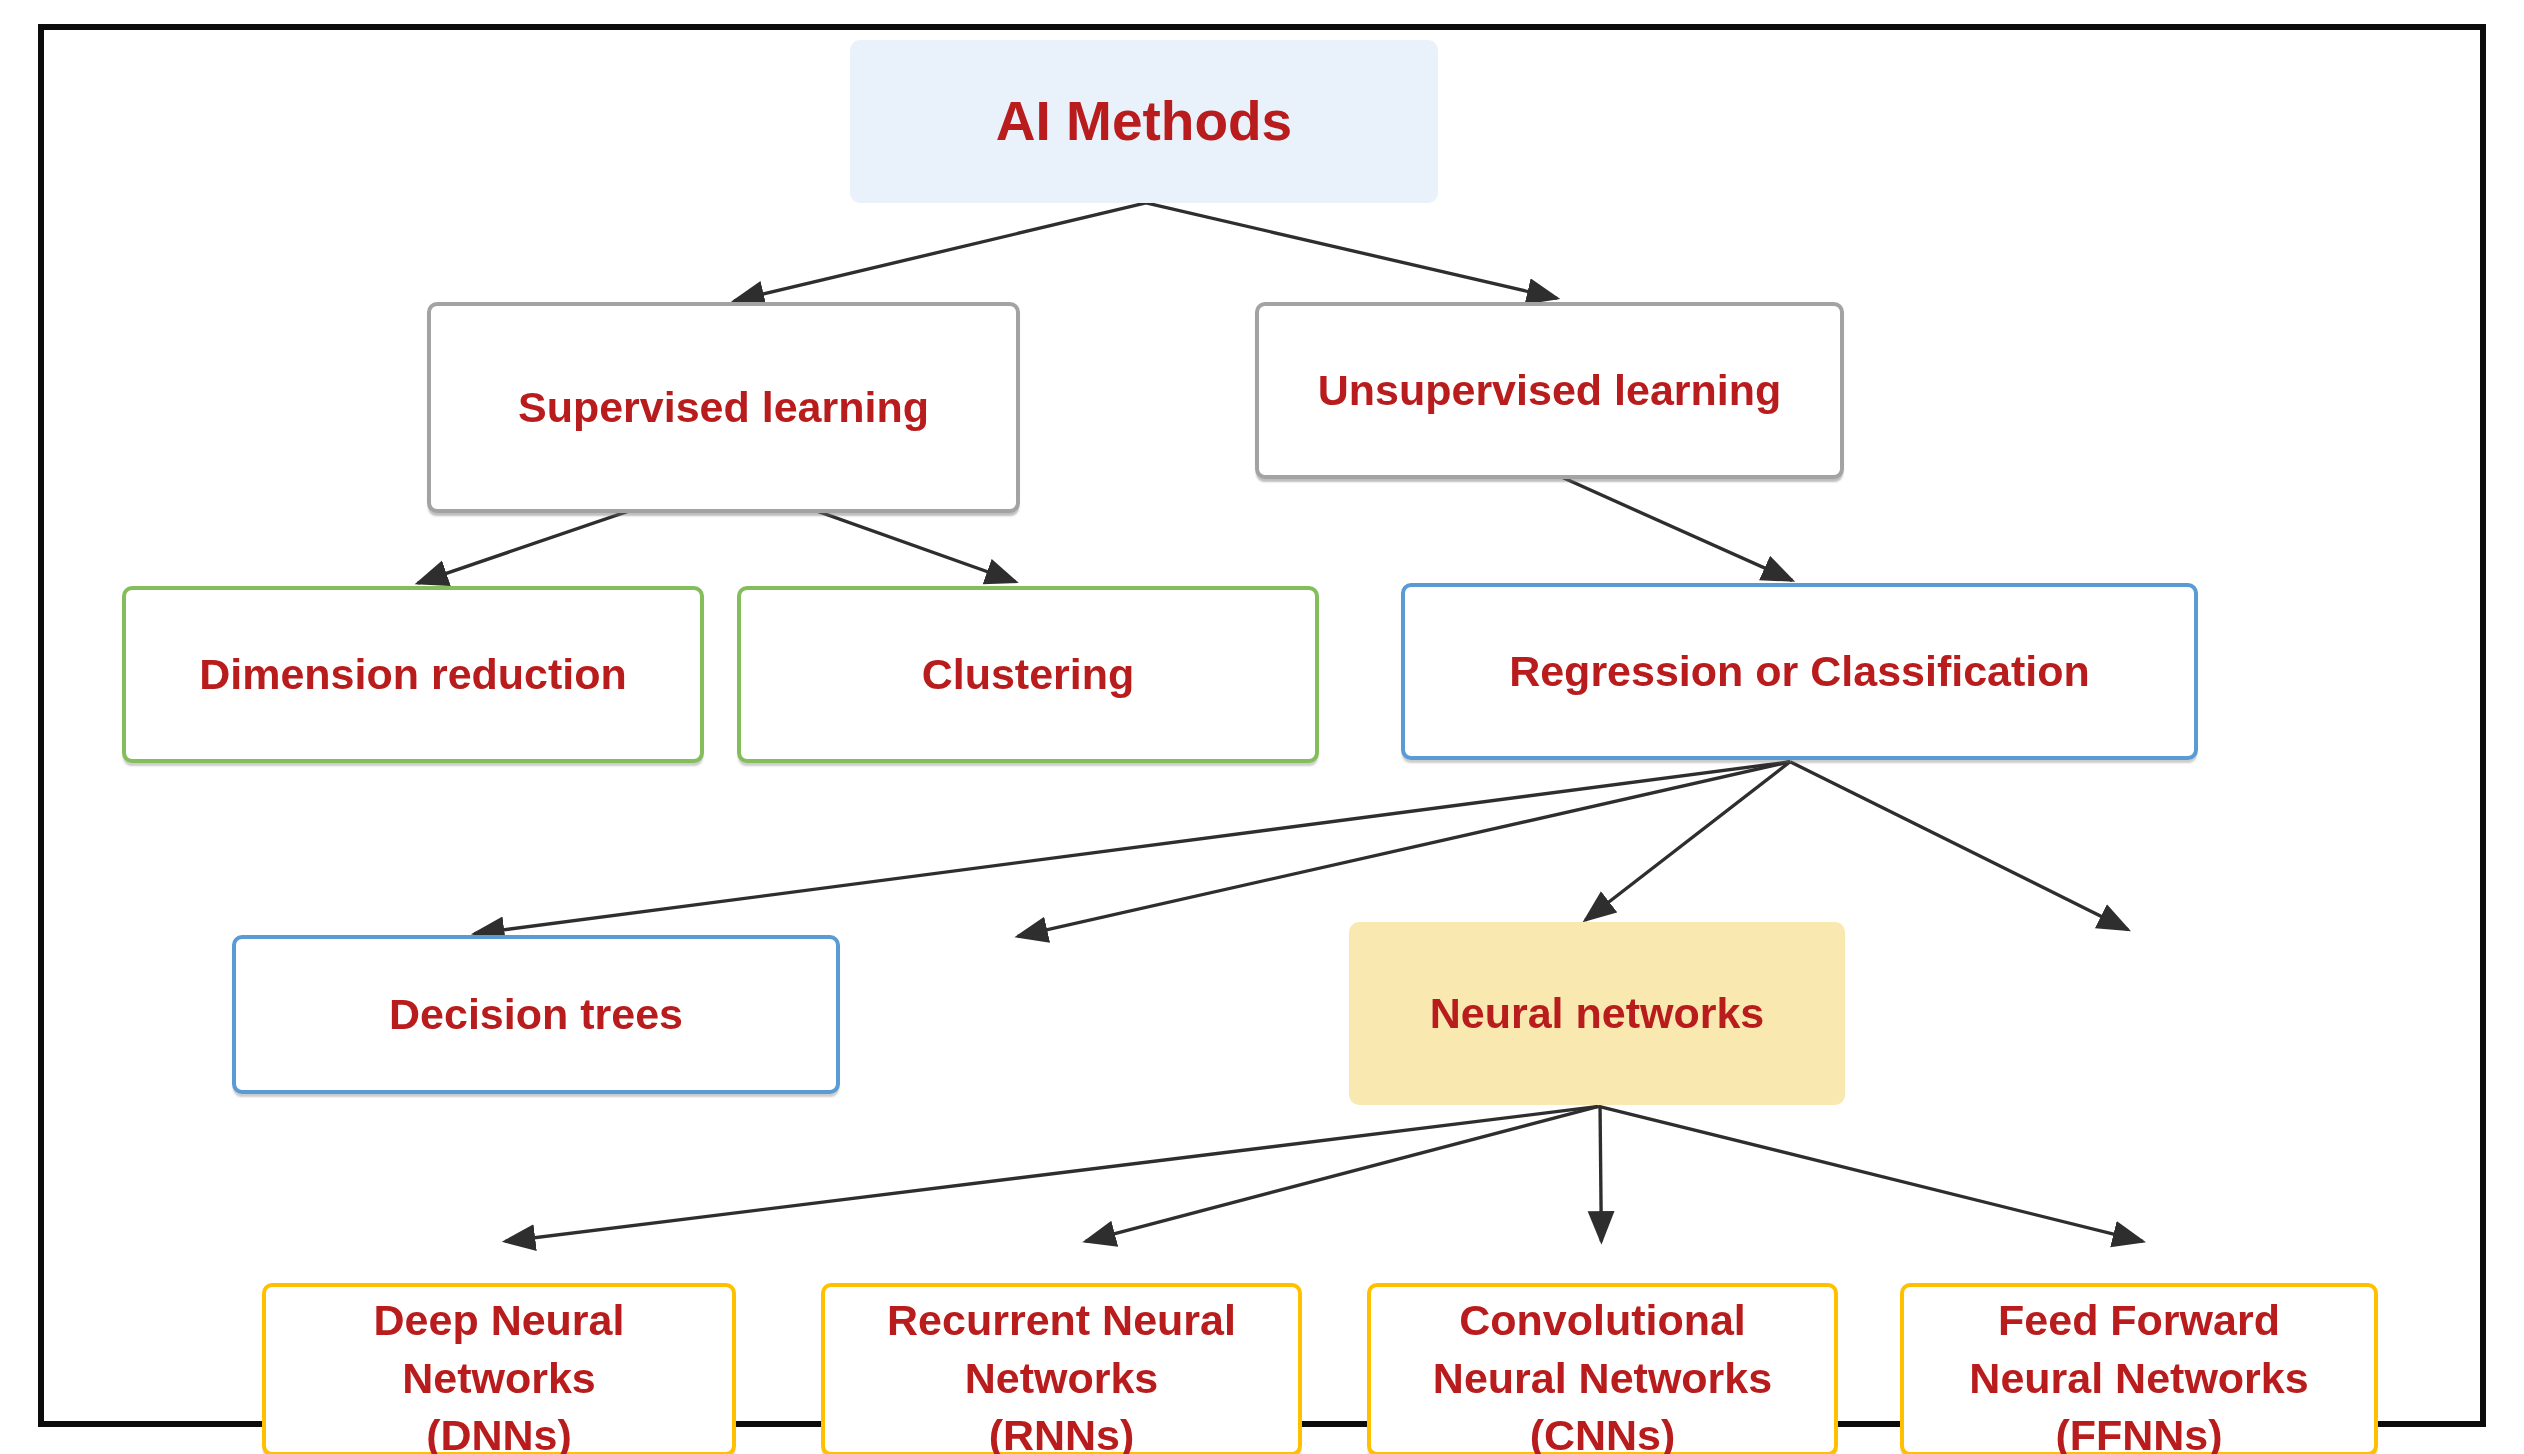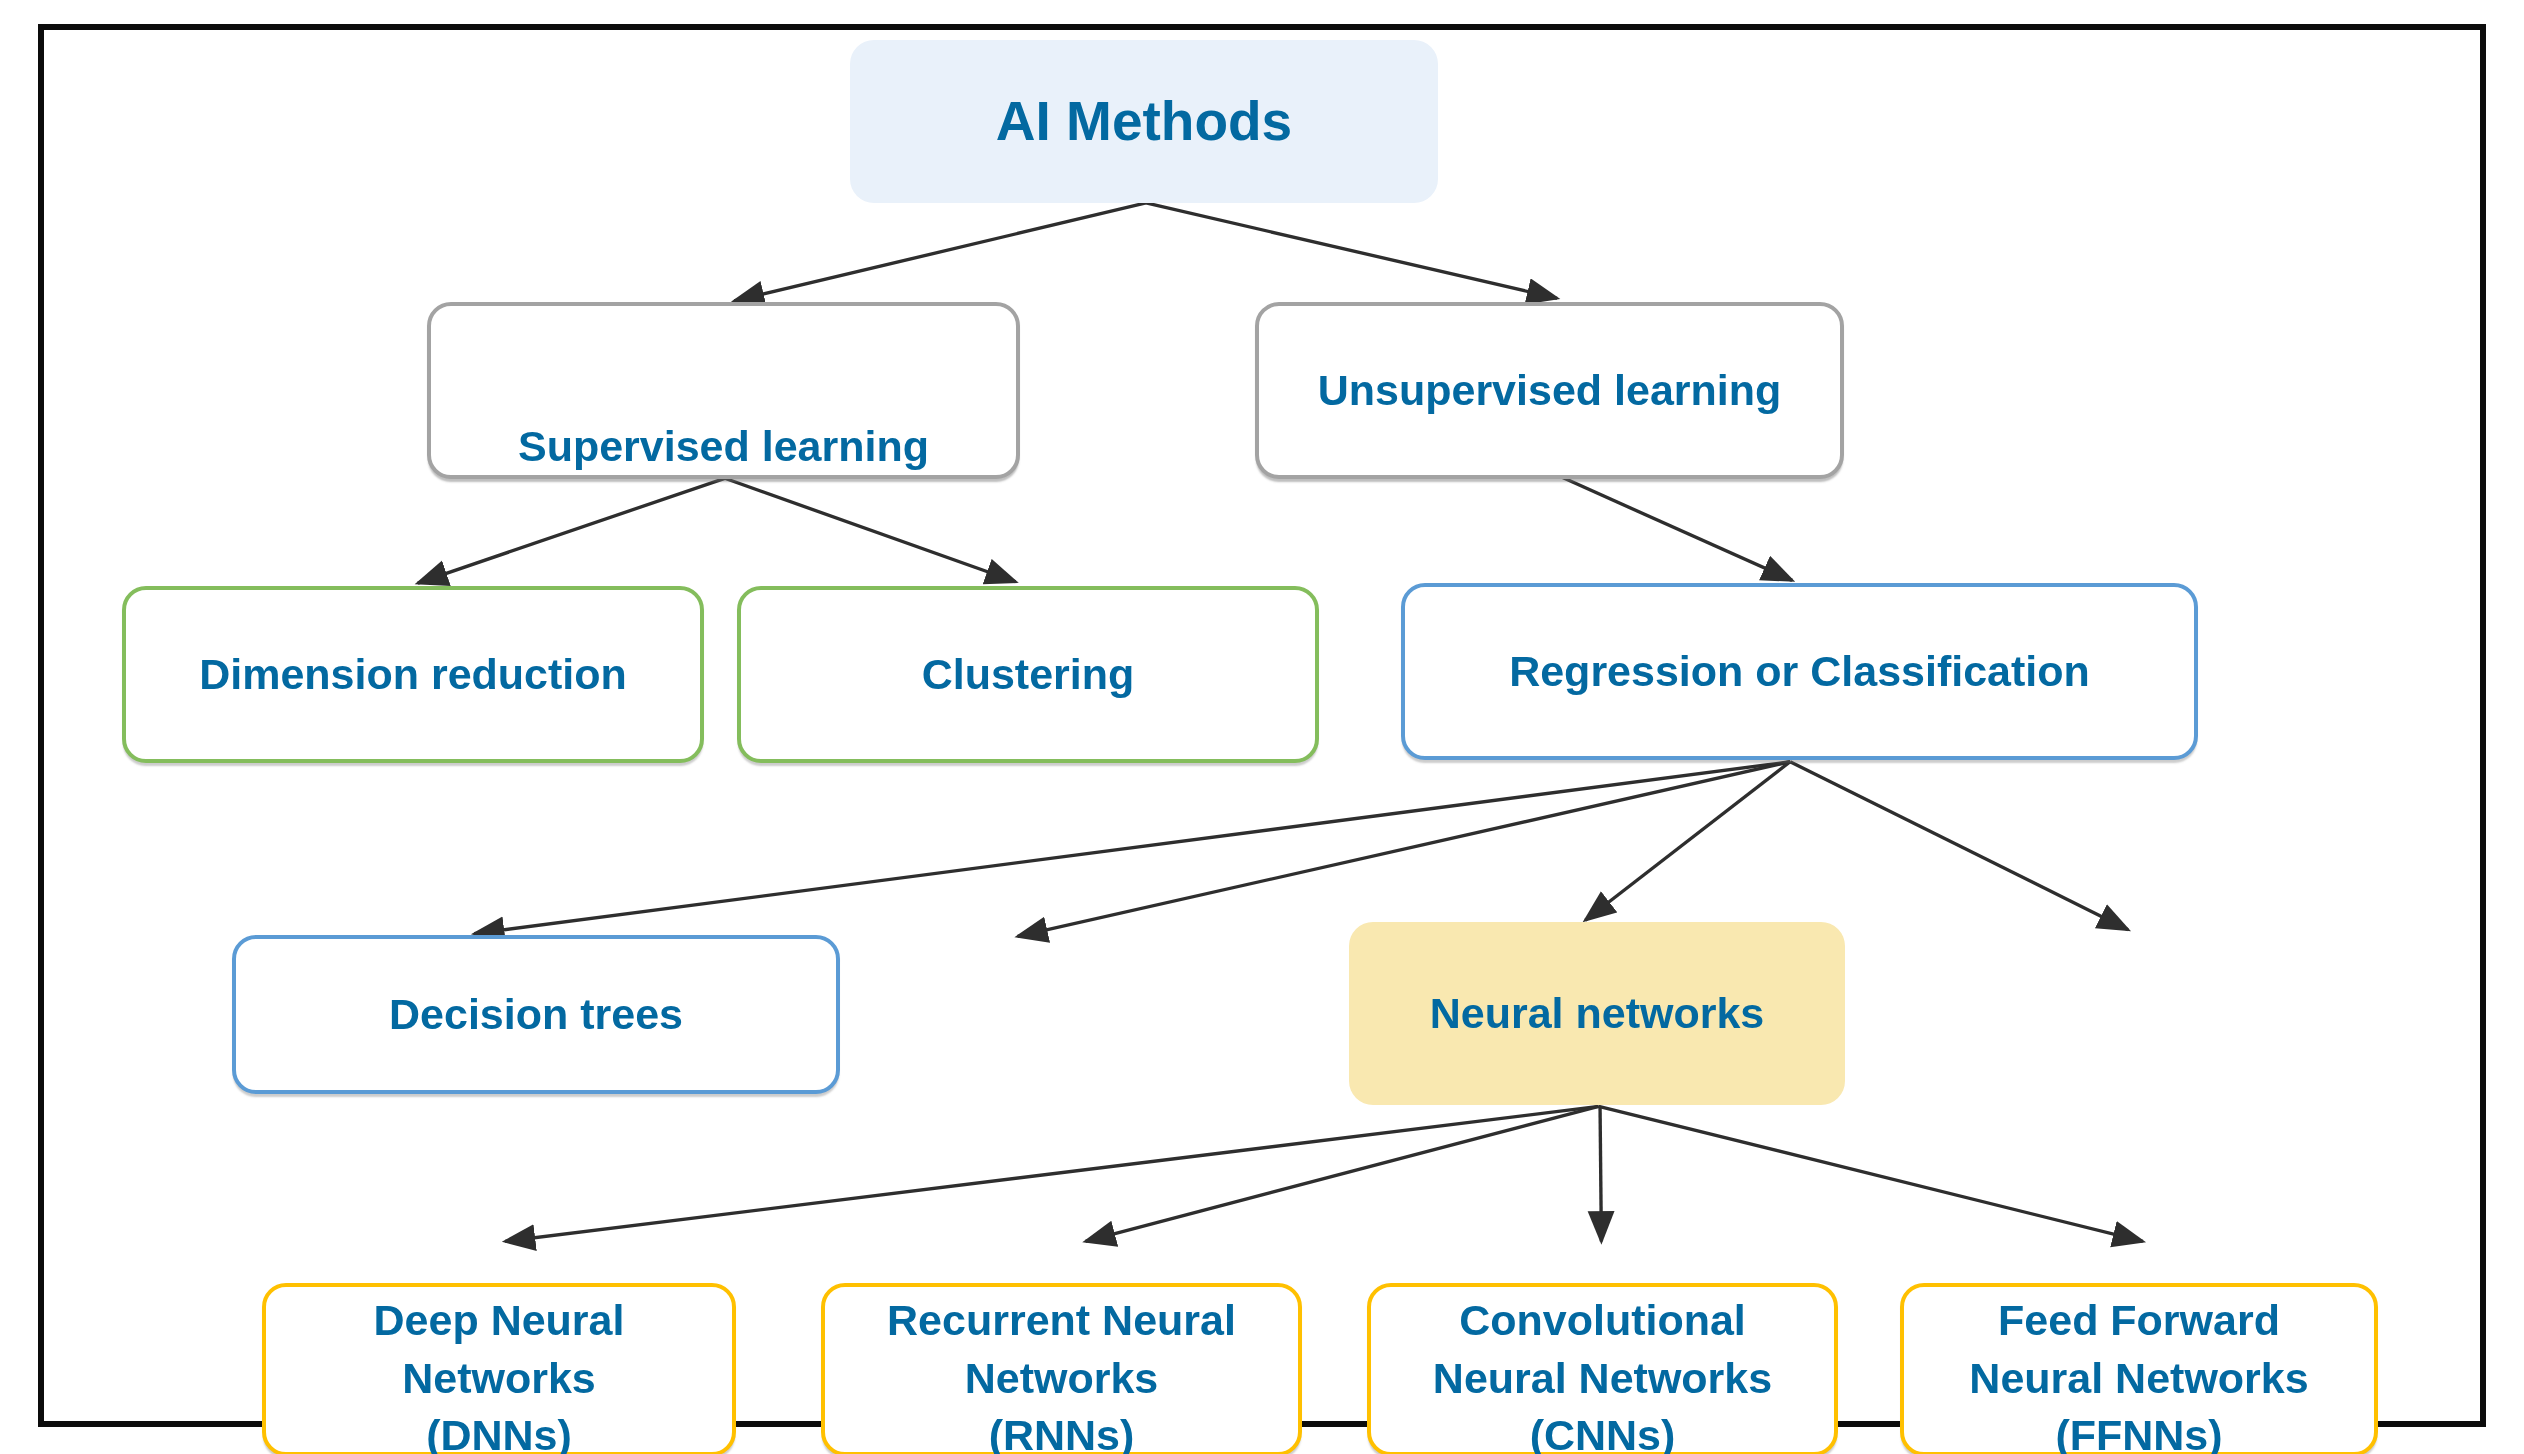--- a/index.html
+++ b/index.html
@@ -11,24 +11,24 @@
     overflow:hidden;
   }
   #frame{
     position:absolute;left:38px;top:24px;width:2448px;height:1403px;
     border:6px solid #0c0c0c;box-sizing:border-box;
   }
   #edges{position:absolute;left:0;top:0;pointer-events:none;}
   .node{
     position:absolute;box-sizing:border-box;
     background:#ffffff;
-    border-radius:24px;
+    border-radius:10px;
     display:flex;align-items:center;justify-content:center;
     text-align:center;
-    font-weight:bold;font-size:43px;line-height:1.33;color:#0369a1;
+    font-weight:bold;font-size:43px;line-height:1.33;color:#b91c1c;
   }
   .lbl{white-space:pre-line;}
   .big{font-size:55px;}
   .b-gray {border:4px solid #a3a3a3; box-shadow:0 3.4px 2px -1.3px rgba(110,110,110,.45);}
   .b-green{border:4px solid #84bd5c; box-shadow:0 3.4px 2px -1.3px rgba(110,110,110,.35);}
   .b-blue {border:4px solid #5b9bd5; box-shadow:0 3.4px 2px -1.3px rgba(110,110,110,.35);margin-left:19px;}
   .b-gold {border:4px solid #ffc000; box-shadow:0 3.4px 2px -1.3px rgba(110,110,110,.35);margin-top:40px;}
   .fill-lightblue{background:#e9f1fa;border:none;}
   .fill-yellow{background:#f9e8b0;border:none;}
   .top-align{align-items:flex-start;padding-top:5.4px;overflow:visible;}
@@ -60,21 +60,21 @@
       <line x1="2380" y1="1647" x2="1616" y2="1848" marker-end="url(#arrowhead)"></line>
       <line x1="2382" y1="1647" x2="2384" y2="1848" marker-end="url(#arrowhead)"></line>
       <line x1="2380" y1="1647" x2="3190" y2="1848" marker-end="url(#arrowhead)"></line>
     </g>
   </svg>
 
   <div class="node fill-lightblue big" style="left:850px;top:40px;width:588px;height:163px;">
     <span class="lbl">AI Methods</span>
   </div>
 
-  <div class="node b-gray" style="left:427px;top:302px;width:593px;height:177px;align-items:flex-end;">
+  <div class="node b-gray" style="left:427px;top:302px;width:593px;height:211px;">
     <span class="lbl">Supervised learning</span>
   </div>
   <div class="node b-green" style="left:122px;top:586px;width:582px;height:177px;">
     <span class="lbl">Dimension reduction</span>
   </div>
 
   <div class="node b-gray" style="left:1255px;top:302px;width:589px;height:177px;">
     <span class="lbl">Unsupervised learning</span>
   </div>
   <div class="node b-green" style="left:737px;top:586px;width:582px;height:177px;justify-content:center;">

